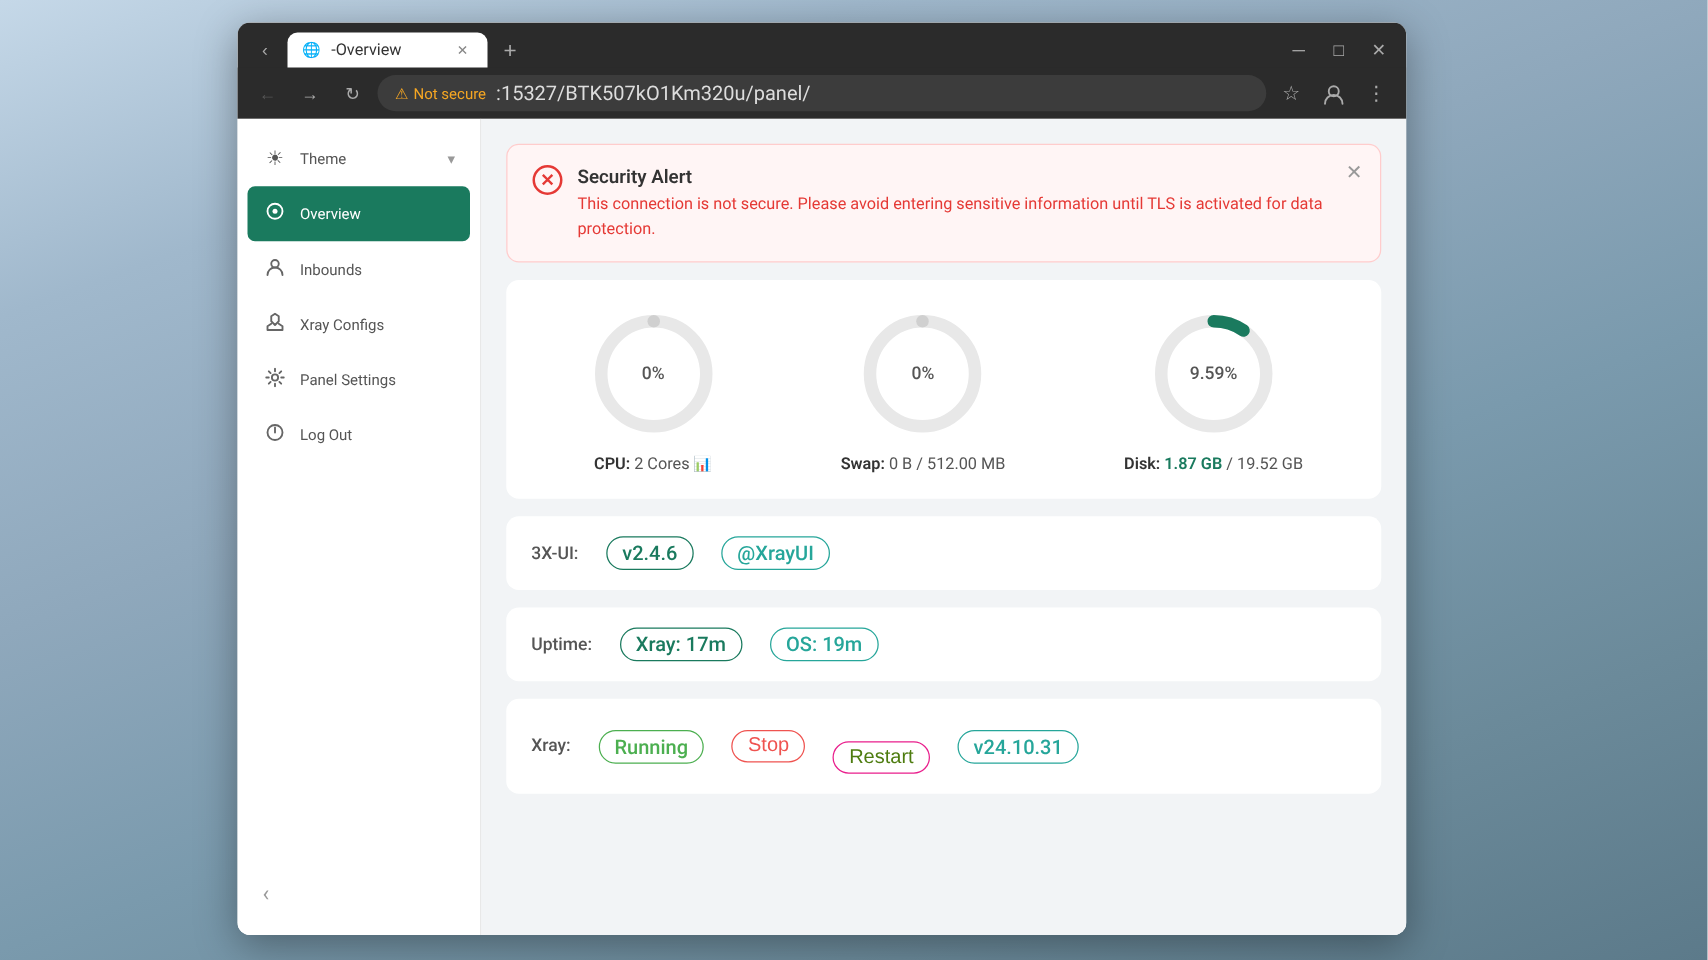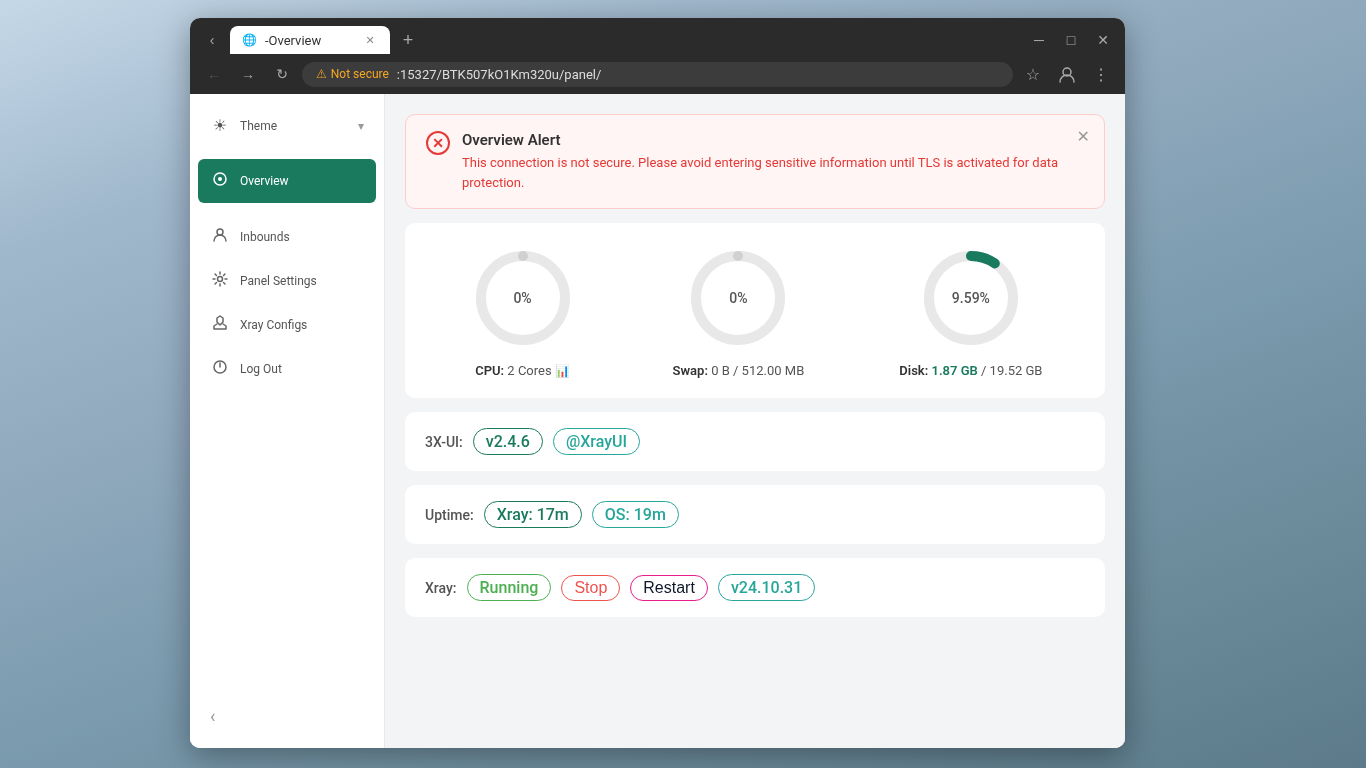--- a/index.html
+++ b/index.html
@@ -142,21 +142,21 @@
       display: flex;
       align-items: center;
       gap: 4px;
       color: #f5a623;
       font-size: 12px;
       white-space: nowrap;
     }
 
     .url-text {
       color: #ddd;
-      font-size: 13px;
+      font-size: 16px;
       flex: 1;
     }
 
     .star-btn, .profile-btn, .menu-btn {
       width: 28px;
       height: 28px;
       border-radius: 50%;
       border: none;
       background: transparent;
       color: #aaa;
@@ -193,21 +193,21 @@
       gap: 10px;
       cursor: pointer;
       color: #555;
       font-size: 14px;
       transition: background 0.15s;
     }
     .sidebar-item.active {
       background: #1a7a5e;
       color: #fff;
       border-radius: 6px;
-      margin: 12px 8px;
+      margin: 1px 8px;
       padding: 12px 12px;
     }
 
     .sidebar-item .item-icon {
       font-size: 16px;
       width: 20px;
       text-align: center;
       flex-shrink: 0;
     }
 
@@ -348,21 +348,21 @@
       font-weight: 600;
     }
 
     
     .info-card {
       background: #fff;
       border-radius: 10px;
       padding: 16px 20px;
       display: flex;
       align-items: center;
-      gap: 10px;
+      gap: 22px;
       flex-wrap: wrap;
     }
 
     .info-label {
       font-size: 14px;
       color: #555;
       font-weight: 500;
     }
 
     .badge {
@@ -388,22 +388,23 @@
       color: #4caf50;
       background: transparent;
     }
     .badge.stop {
       border-color: #ef5350;
       color: #ef5350;
       background: transparent;
     }
     .badge.restart {
       border-color: #e91e8c;
-      color: #0f172a;
-      background: transparent;
+      color: #4d7c0f;
+      background: transparent;
+      margin-top: 18px;
     }
     .badge.version {
       border-color: #26a69a;
       color: #26a69a;
       background: transparent;
     }
   </style>
 </head>
 <body>
 
@@ -481,35 +482,35 @@
             <circle cx="8" cy="5" r="3" stroke="#666" stroke-width="1.5"></circle>
             <path d="M2 14c0-3.3 2.7-6 6-6s6 2.7 6 6" stroke="#666" stroke-width="1.5" stroke-linecap="round"></path>
           </svg>
         </span>
         <span class="sidebar-item-label">Inbounds</span>
       </div>
 
       <div class="sidebar-item">
         <span class="item-icon">
           <svg width="16" height="16" viewBox="0 0 16 16" fill="none">
+            <path d="M5 3l3-2 3 2v4l-3 3-3-3V3z" stroke="#666" stroke-width="1.5" stroke-linejoin="round"></path>
+            <path d="M5 9l-3 2v3h12v-3l-3-2" stroke="#666" stroke-width="1.5" stroke-linecap="round" stroke-linejoin="round"></path>
+          </svg>
+        </span>
+        <span class="sidebar-item-label">Xray Configs</span>
+      </div>
+
+      <div class="sidebar-item">
+        <span class="item-icon">
+          <svg width="16" height="16" viewBox="0 0 16 16" fill="none">
             <circle cx="8" cy="8" r="2.5" stroke="#666" stroke-width="1.5"></circle>
             <path d="M8 1v2M8 13v2M1 8h2M13 8h2M3.05 3.05l1.42 1.42M11.53 11.53l1.42 1.42M3.05 12.95l1.42-1.42M11.53 4.47l1.42-1.42" stroke="#666" stroke-width="1.5" stroke-linecap="round"></path>
           </svg>
         </span>
         <span class="sidebar-item-label">Panel Settings</span>
-      </div>
-
-      <div class="sidebar-item">
-        <span class="item-icon">
-          <svg width="16" height="16" viewBox="0 0 16 16" fill="none">
-            <path d="M5 3l3-2 3 2v4l-3 3-3-3V3z" stroke="#666" stroke-width="1.5" stroke-linejoin="round"></path>
-            <path d="M5 9l-3 2v3h12v-3l-3-2" stroke="#666" stroke-width="1.5" stroke-linecap="round" stroke-linejoin="round"></path>
-          </svg>
-        </span>
-        <span class="sidebar-item-label">Xray Configs</span>
       </div>
 
       <div class="sidebar-item">
         <span class="item-icon">
           <svg width="16" height="16" viewBox="0 0 16 16" fill="none">
             <circle cx="8" cy="8" r="6" stroke="#666" stroke-width="1.5"></circle>
             <path d="M8 4v4" stroke="#666" stroke-width="1.5" stroke-linecap="round"></path>
           </svg>
         </span>
         <span class="sidebar-item-label">Log Out</span>
@@ -518,21 +519,21 @@
       <div class="sidebar-collapse-btn">
         <span>‹</span>
       </div>
     </div>
 
     <div class="main-content">
 
       <div class="security-alert">
         <div class="alert-icon">✕</div>
         <div class="alert-content">
-          <div class="alert-title">Overview Alert</div>
+          <div class="alert-title">Security Alert</div>
           <div class="alert-message">This connection is not secure. Please avoid entering sensitive information until TLS is activated for data protection.</div>
         </div>
         <button class="alert-close">✕</button>
       </div>
 
       <div class="stats-card">
 
         <div class="stat-item">
           <div class="donut-container">
             <svg width="110" height="110" viewBox="0 0 110 110">

